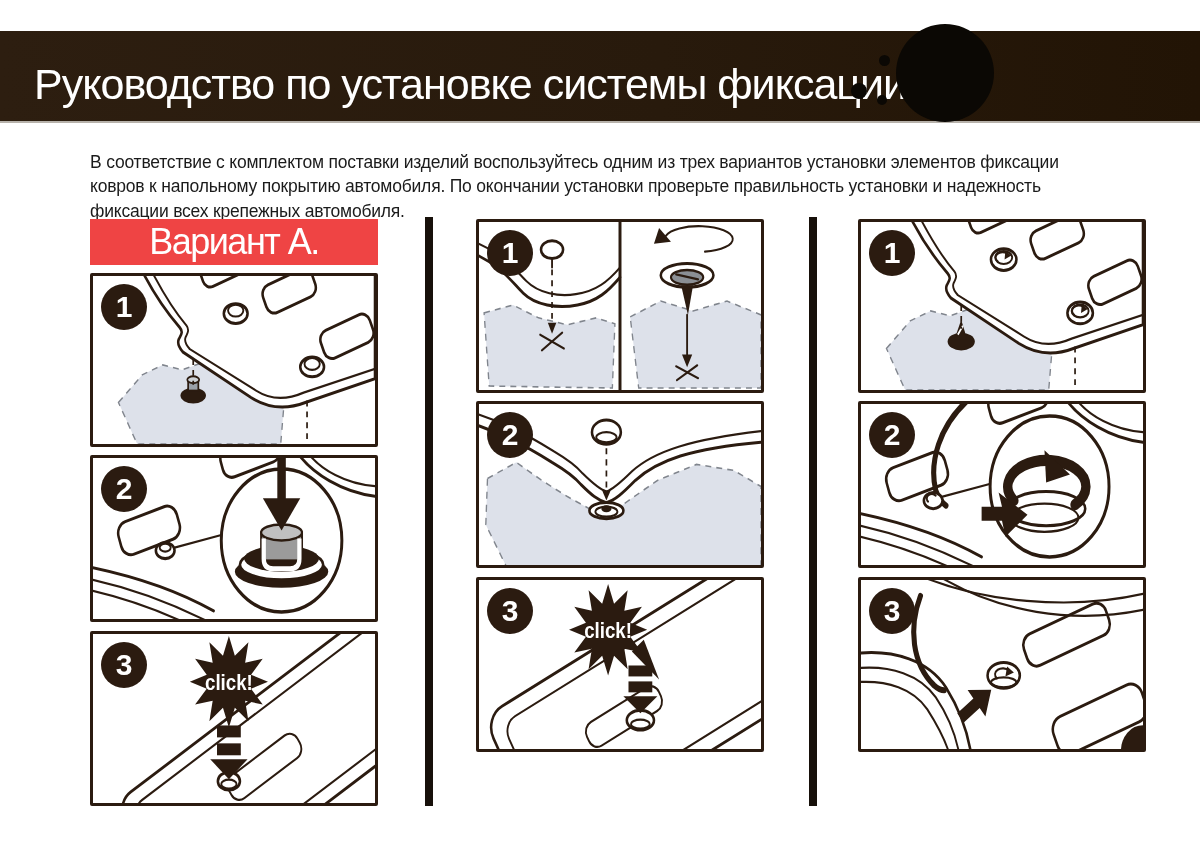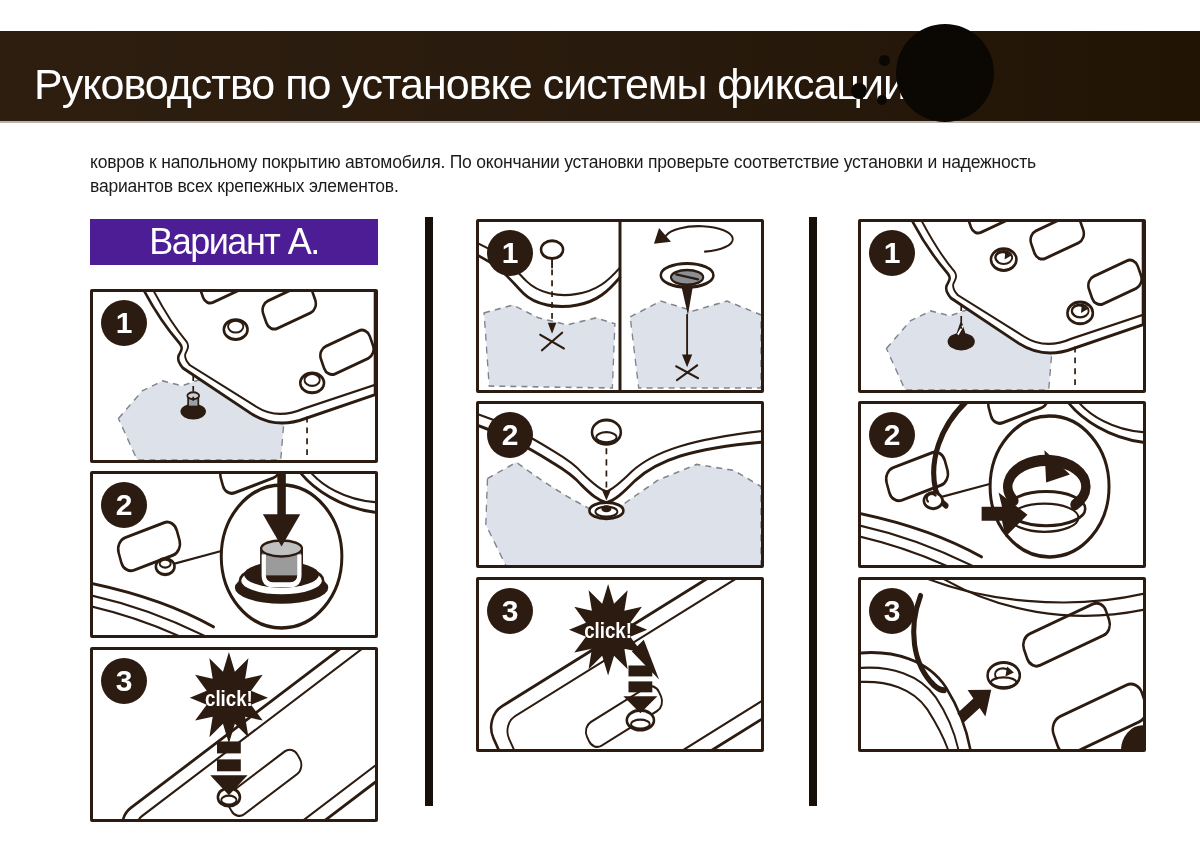--- a/index.html
+++ b/index.html
@@ -15,21 +15,21 @@
   .dot-small{position:absolute;left:851px;top:52px;width:16px;height:16px;border-radius:50%;background:#0b0804;}
   .dot-bump1{position:absolute;left:879px;top:24px;width:11px;height:11px;border-radius:50%;background:#0b0804;}
   .dot-bump2{position:absolute;left:877px;top:64px;width:10px;height:10px;border-radius:50%;background:#0b0804;}
   
   .intro{position:absolute;left:90px;top:132px;width:1070px;color:#1b1b1b;
          font-size:17.5px;line-height:24.5px;font-weight:500;letter-spacing:-0.2px;}
   .intro span{display:block;}
   
   .col{position:absolute;top:219px;width:288px;}
   .colA{left:90px}.colB{left:476px}.colC{left:858px}
-  .vbar{height:46px;background:#4c1d95;display:flex;align-items:center;justify-content:center;margin-bottom:24px;}
+  .vbar{height:46px;background:#ef4444;display:flex;align-items:center;justify-content:center;margin-bottom:8px;}
   .vbar span{color:#fff;font-size:36px;font-weight:400;letter-spacing:-1.5px;white-space:nowrap;}
   .vdiv{position:absolute;top:217px;width:8px;height:589px;background:#17100a;}
   .vd1{left:425px}.vd2{left:809px}
   .panel{position:relative;background:#fff;border:3px solid #2b1b10;border-radius:2px;overflow:hidden;}
   .p1{height:168px;}
   .p2{height:161px;margin-top:8px;}
   .p3{height:169px;margin-top:9px;}
   .ill{position:absolute;left:0;top:0;width:100%;height:100%;display:block;}
   .badge{position:absolute;left:8px;top:8px;width:46px;height:46px;border-radius:50%;
          background:#2b1b10;display:flex;align-items:center;justify-content:center;}
@@ -58,22 +58,23 @@
 
   <header class="hdr">
     <h1>Руководство по установке системы фиксации</h1>
     <span class="dot-small"></span>
     <span class="dot-bump1"></span>
     <span class="dot-bump2"></span>
     <span class="dot-big"></span>
   </header>
 
   <p class="intro">
-    <span>ковров к напольному покрытию автомобиля. По окончании установки проверьте соответствие установки и надежность</span>
-    <span>вариантов всех крепежных элементов.</span>
+    <span>В соответствие с комплектом поставки изделий воспользуйтесь одним из трех вариантов установки элементов фиксации</span>
+    <span>ковров к напольному покрытию автомобиля. По окончании установки проверьте правильность установки и надежность</span>
+    <span>фиксации всех крепежных автомобиля.</span>
   </p>
 
   <section class="col colA">
     <div class="vbar">
       <span>Вариант А.</span>
     </div>
 
     <div class="panel p1">
       <svg class="ill" viewBox="0 0 332 170" preserveAspectRatio="none">
         <g>

